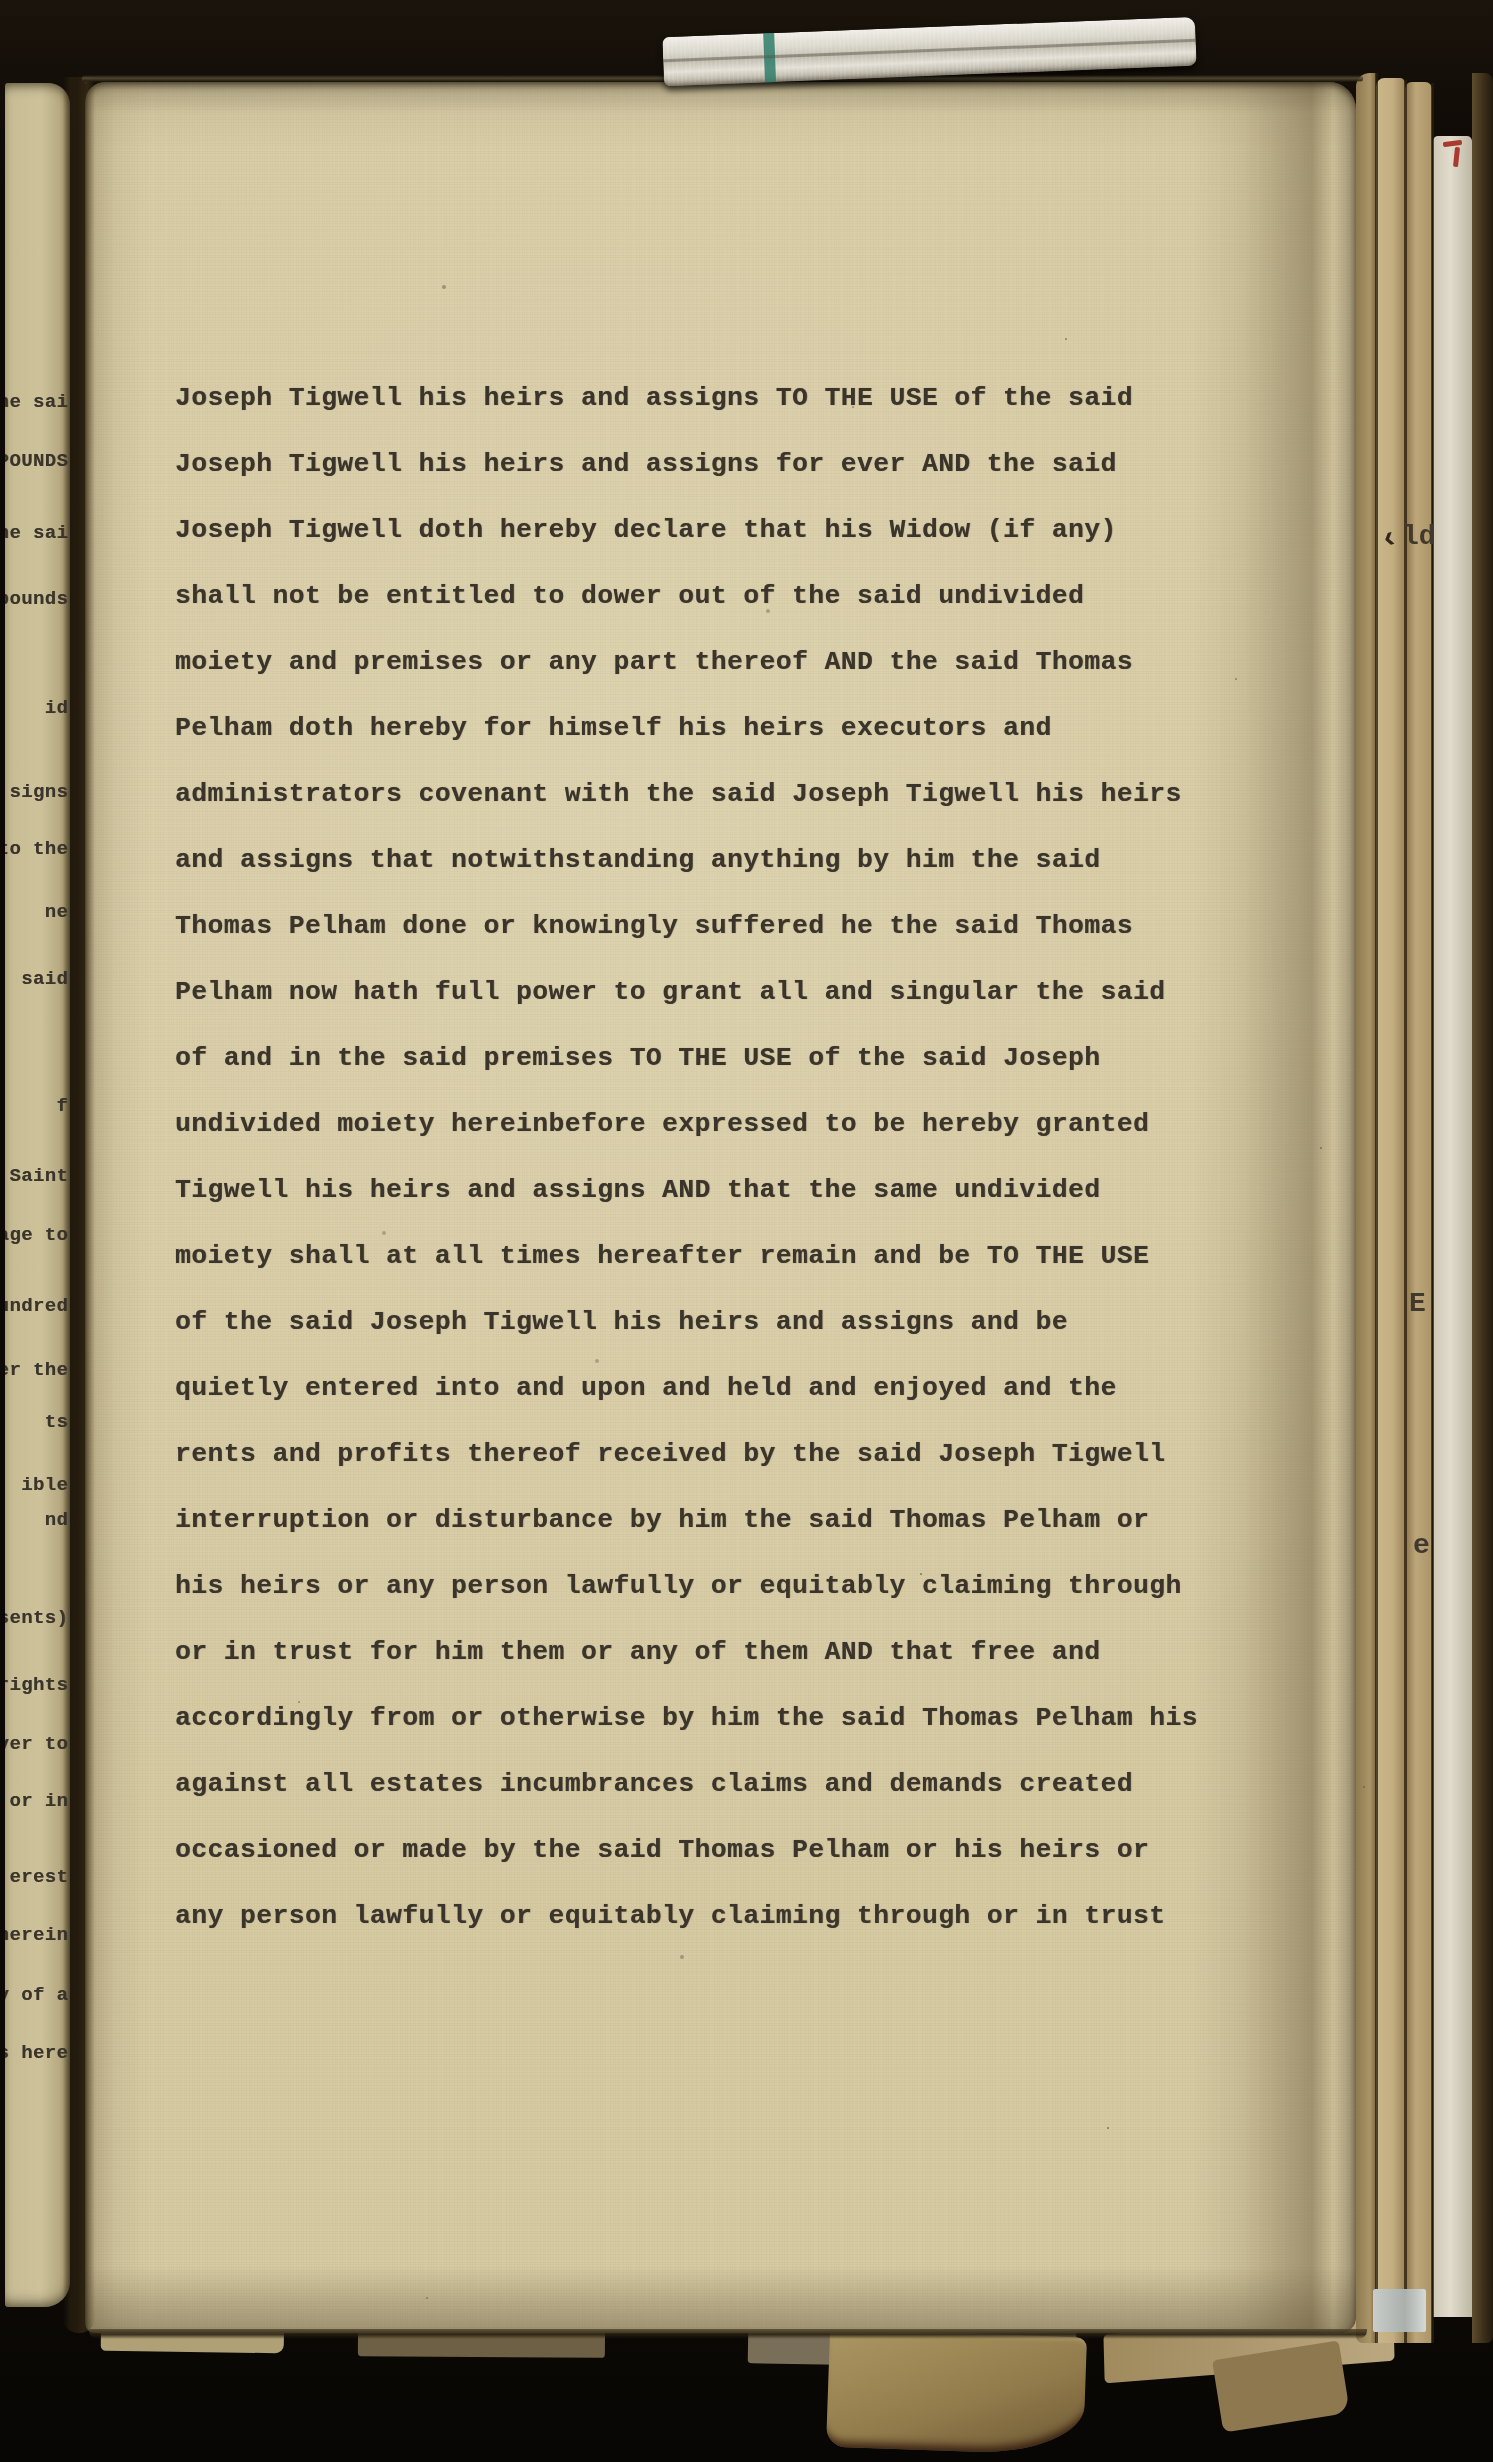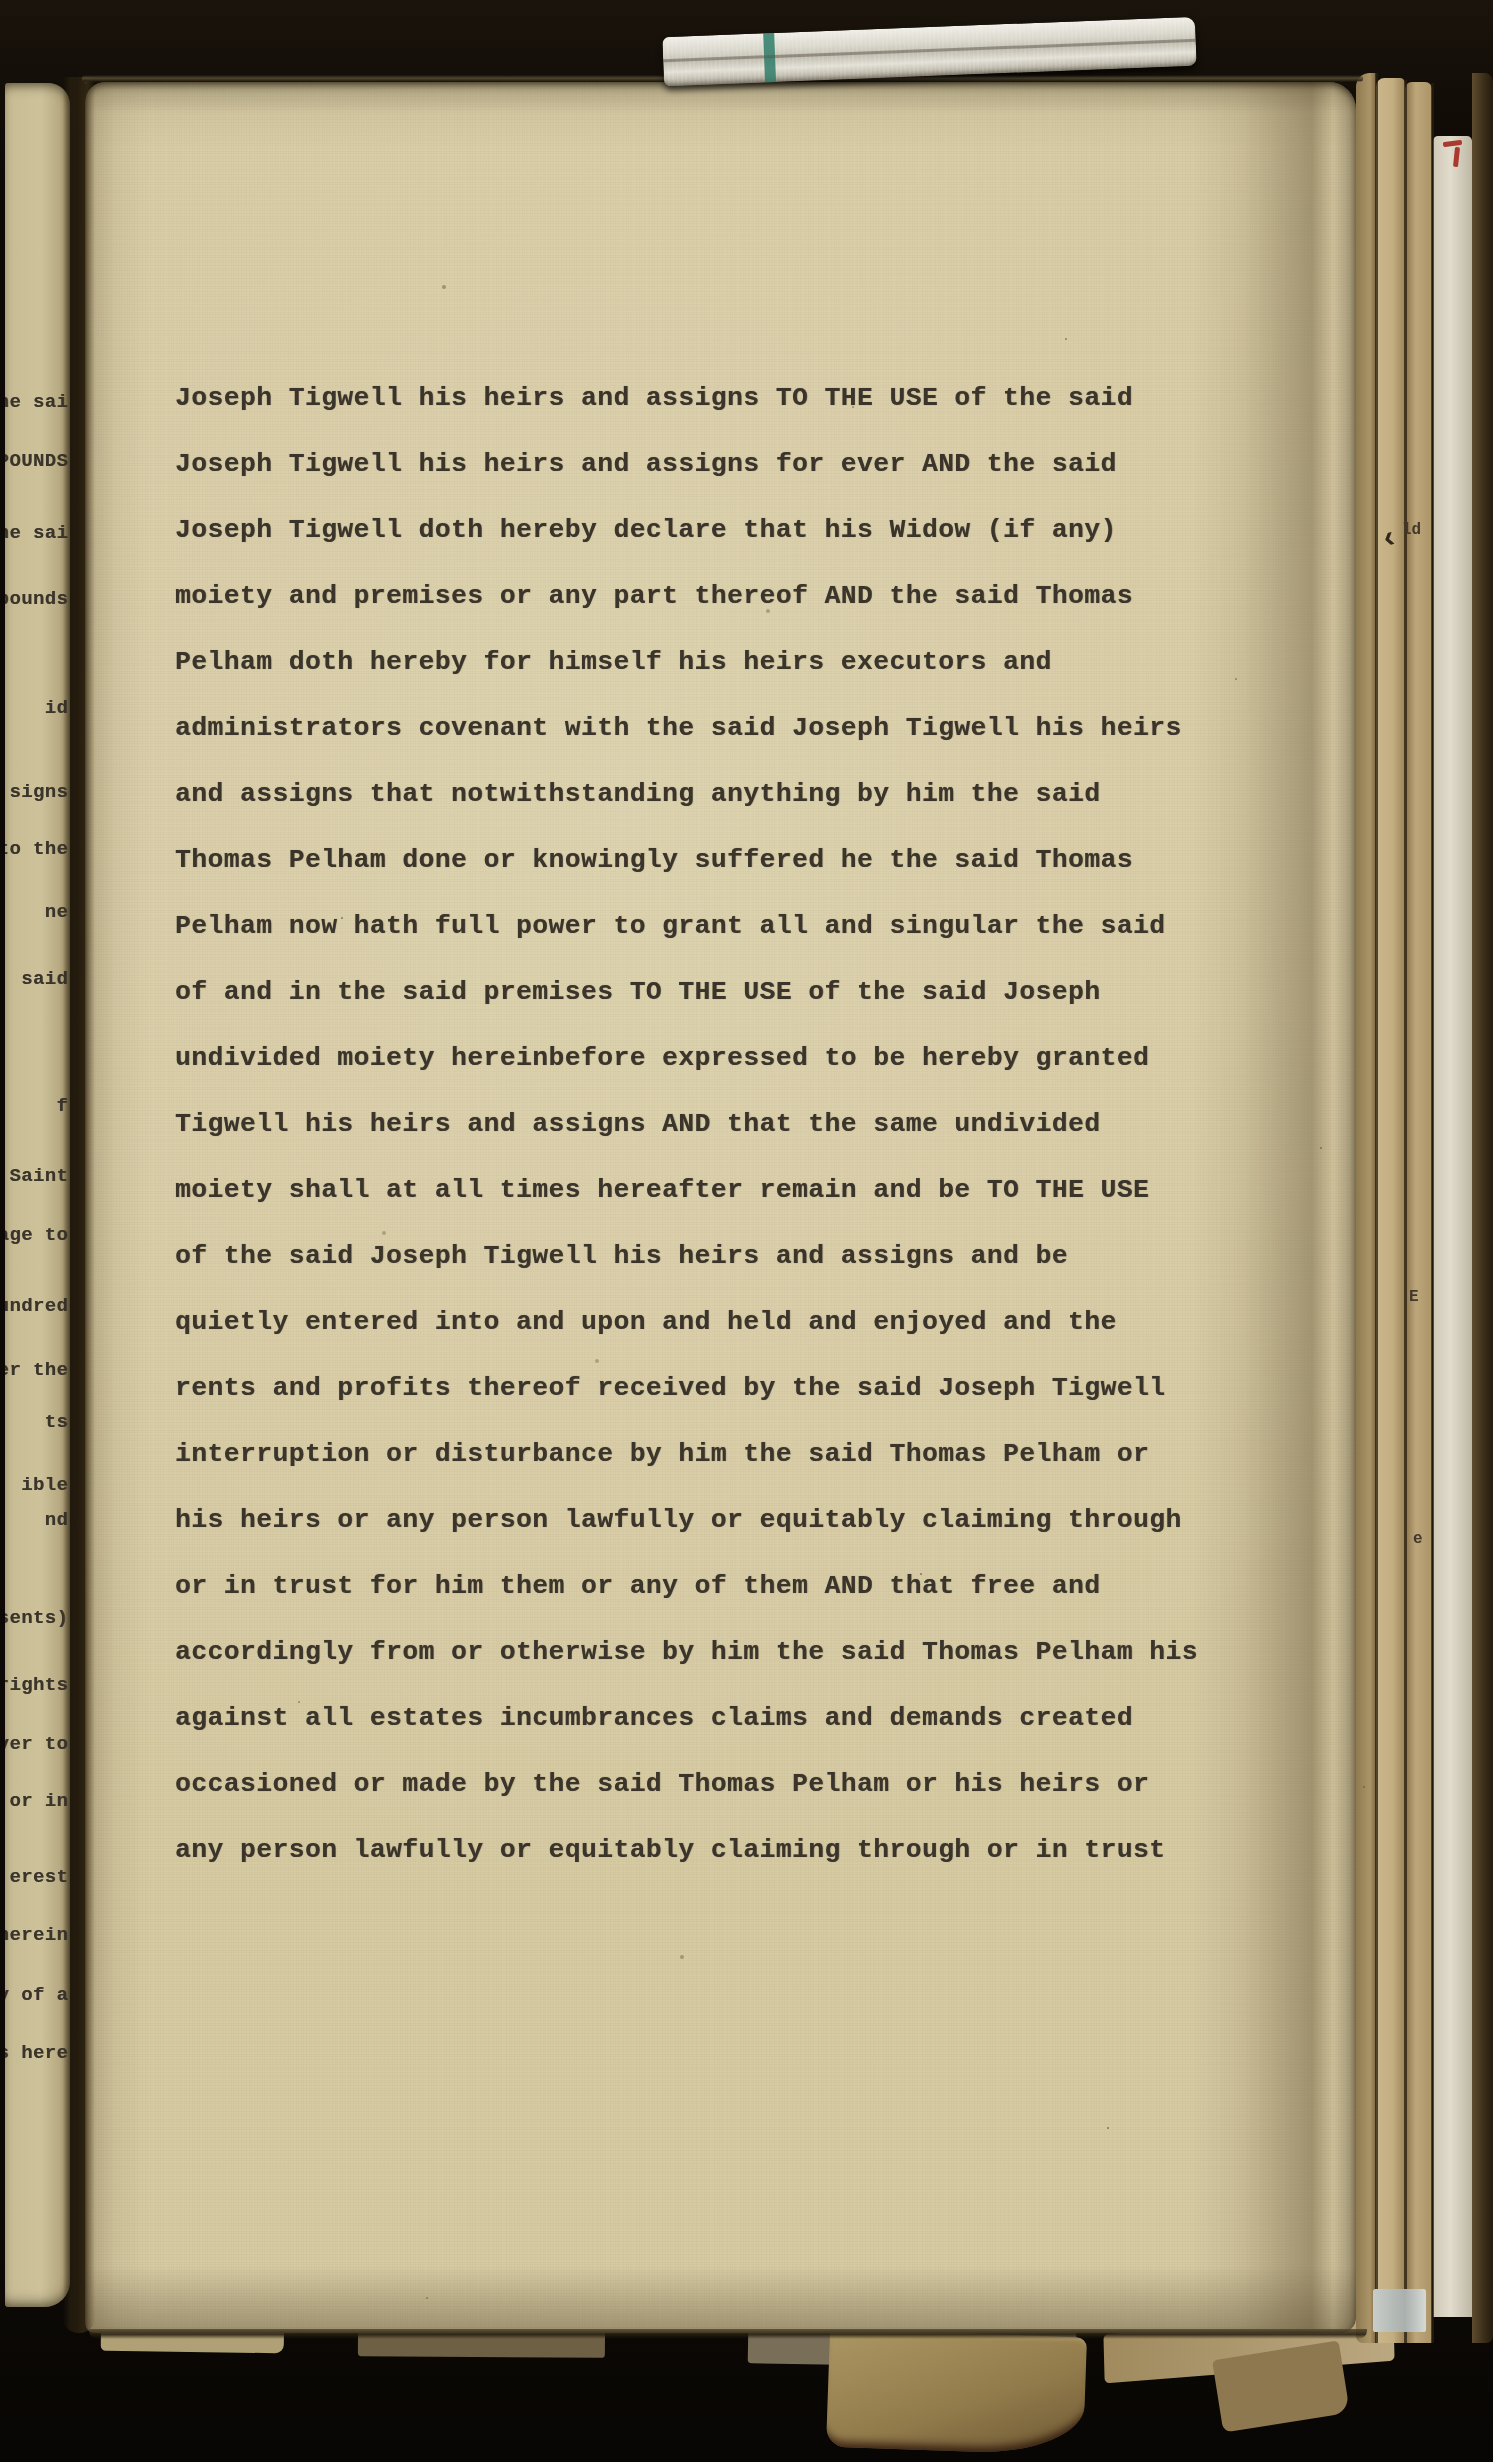--- a/index.html
+++ b/index.html
@@ -99,21 +99,21 @@
   }
   .strip{position:absolute;top:0;height:100%;}
   .strip.s1{left:0;width:20.4px;background:linear-gradient(90deg,#8e7950,#ab9468 70%,#7d6843);border-radius:12px 0 0 0;}
   .strip.s2{left:20.4px;width:29px;background:linear-gradient(90deg,#cbb78c,#c2ad80 60%,#9a8357);border-radius:8.5px 5.1px 0 0;top:5.1px;}
   .strip.s3{left:49px;width:27px;background:linear-gradient(90deg,#8a7349,#bda67a 40%,#ab9468);top:8.5px;border-radius:6.8px 6.8px 0 0;}
   .strip.s4{left:77px;width:39px;background:linear-gradient(90deg,#cfc8b6,#e2dccd 45%,#beb7a4);top:63px;border-radius:5.1px 5.1px 0 0;height:2181px;}
   .strip.s5{left:116px;width:21px;background:linear-gradient(90deg,#5d4c2f,#3a2d18 60%,#241b0e);top:0;}
   .seam{position:absolute;top:0;width:2.6px;height:100%;background:rgba(40,30,14,.75);}
   .seam.m1{left:19px;}.seam.m2{left:48px;top:6.8px;}.seam.m3{left:75px;top:10.2px;}
   .edge-letter{
-    position:absolute;z-index:3;font-size:16px;font-weight:700;color:#41392b;
+    position:absolute;z-index:3;font-size:28px;font-weight:700;color:#41392b;
     font-family:"Liberation Mono","DejaVu Sans Mono",monospace;
   }
   .check-mark{position:absolute;z-index:3;font-size:31px;color:#30271a;font-weight:700;transform:rotate(-14deg);}
   .red-ink-mark{position:absolute;background:var(--red);z-index:4;border-radius:1.7px;}
   .red-ink-mark.r1{left:1443px;top:141px;width:19px;height:5.1px;transform:rotate(-8deg);}
   .red-ink-mark.r2{left:1454px;top:147px;width:5.1px;height:20.4px;transform:rotate(6deg);}
   
   .paper-fragment{position:absolute;z-index:1;}
   .pf1{left:101px;top:2309px;width:183px;height:43px;background:#b0a075;transform:rotate(.8deg);border-radius:3.4px 3.4px 8.5px 5.1px;}
   .pf2{left:358px;top:2314px;width:247px;height:43px;background:#6e6044;transform:rotate(.4deg);border-radius:3.4px;}
@@ -174,20 +174,21 @@
 
 <div class="main-page"></div>
 <div class="top-edge-line"></div>
 <div class="bottom-edge-line"></div>
 <div class="speckles" style="left:85px;top:82px;"></div>
 
 <div class="typewritten" id="textBlock">
     <div class="text-line">Joseph Tigwell his heirs and assigns TO THE USE of the said</div>
     <div class="text-line">Joseph Tigwell his heirs and assigns for ever AND the said</div>
     <div class="text-line">Joseph Tigwell doth hereby declare that his Widow (if any)</div>
+    <div class="text-line">shall not be entitled to dower out of the said undivided</div>
     <div class="text-line">moiety and premises or any part thereof AND the said Thomas</div>
     <div class="text-line">Pelham doth hereby for himself his heirs executors and</div>
     <div class="text-line">administrators covenant with the said Joseph Tigwell his heirs</div>
     <div class="text-line">and assigns that notwithstanding anything by him the said</div>
     <div class="text-line">Thomas Pelham done or knowingly suffered he the said Thomas</div>
     <div class="text-line">Pelham now hath full power to grant all and singular the said</div>
     <div class="text-line">of and in the said premises TO THE USE of the said Joseph</div>
     <div class="text-line">undivided moiety hereinbefore expressed to be hereby granted</div>
     <div class="text-line">Tigwell his heirs and assigns AND that the same undivided</div>
     <div class="text-line">moiety shall at all times hereafter remain and be TO THE USE</div>

